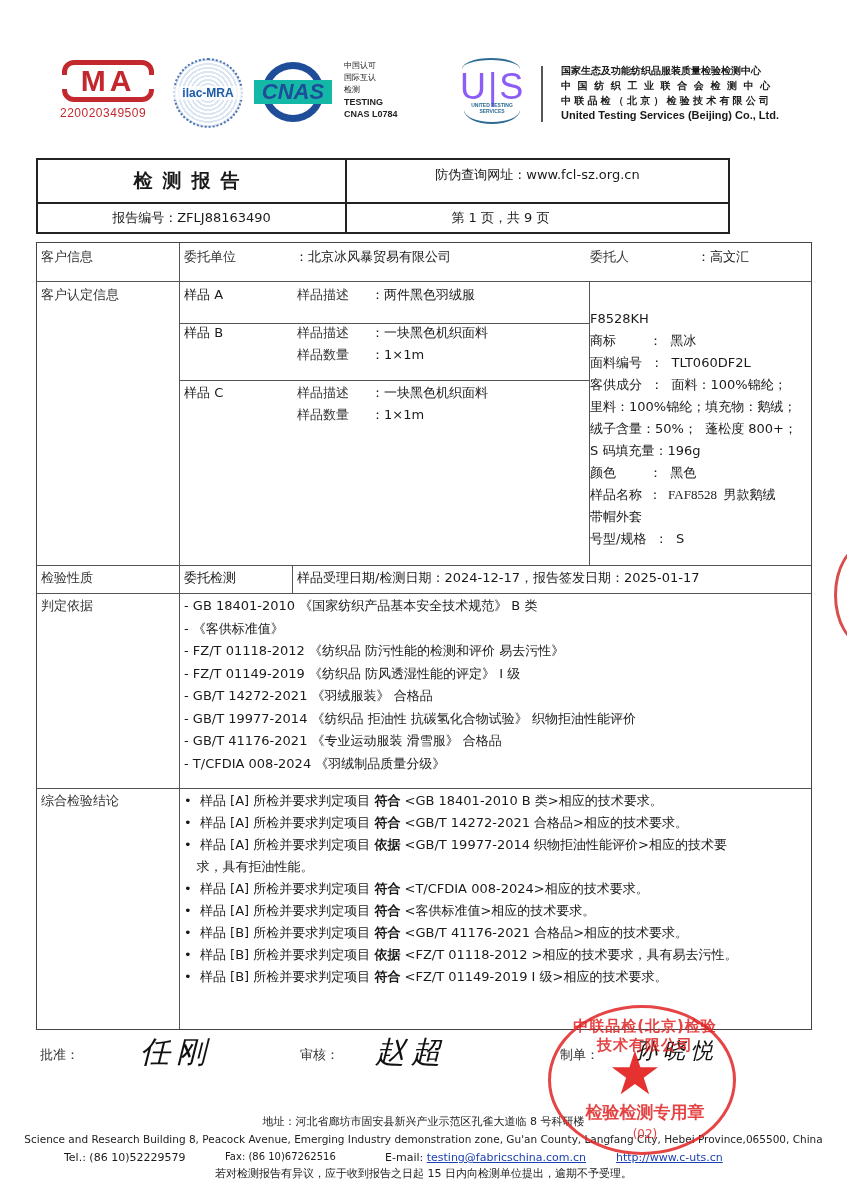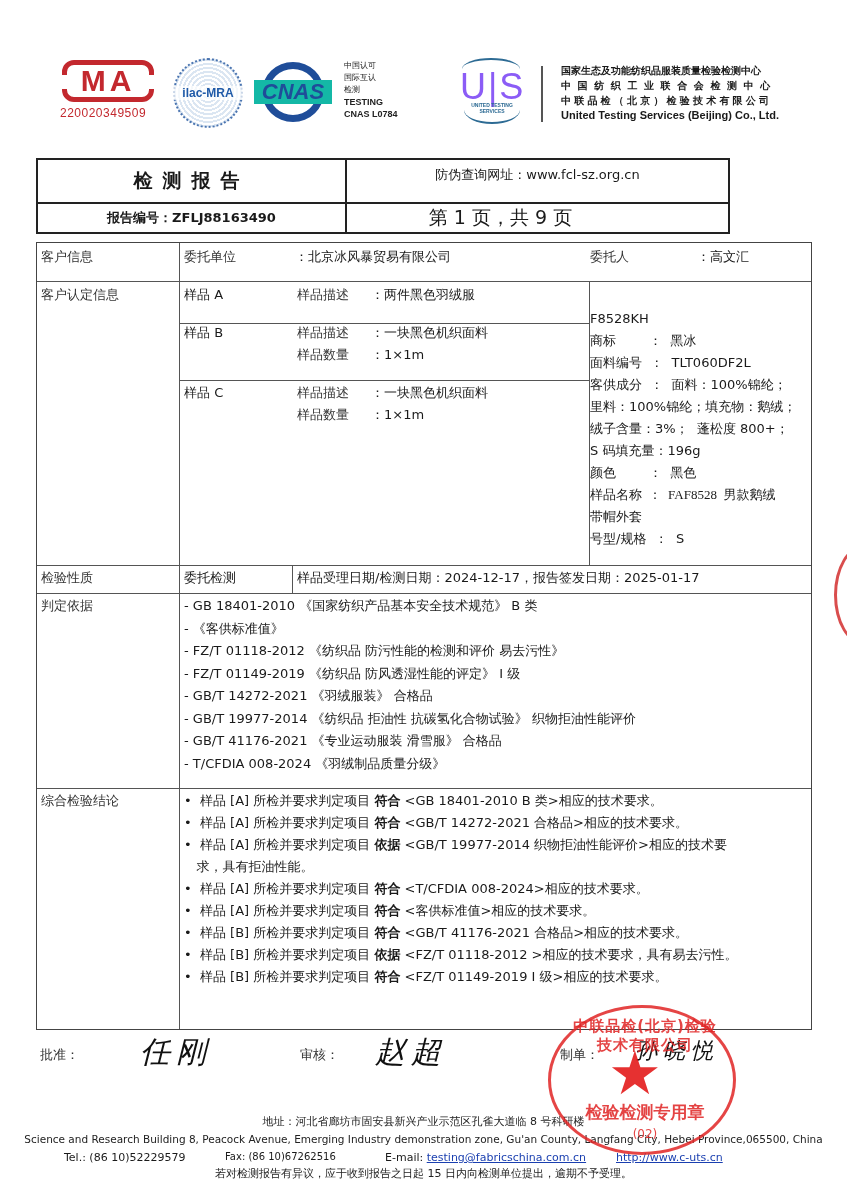--- a/index.html
+++ b/index.html
@@ -48,22 +48,22 @@
   .uts-names .en { font-family:"Liberation Sans", sans-serif; font-size:11px; letter-spacing:0; }
 
   
   .title-table { left:36px; top:158px; width:694px; height:76px;
                  border:2px solid #222; box-sizing:border-box; }
   .tt-cell { position:absolute; box-sizing:border-box; display:flex; align-items:center; justify-content:center; }
   .tt-title { left:0; top:0; width:309px; height:44px; border-right:2px solid #222; border-bottom:2px solid #222;
               font-size:19px; font-weight:bold; letter-spacing:10px; }
   .tt-url { left:309px; top:0; width:381px; height:44px; border-bottom:2px solid #222;
             font-size:13px; align-items:flex-start; padding-top:6px; }
-  .tt-no { left:0; top:44px; width:309px; height:28px; border-right:2px solid #222; font-size:13px; font-weight:bold; }
-  .tt-page { left:309px; top:44px; width:307px; height:28px; font-size:19px; }
+  .tt-no { left:0; top:44px; width:309px; height:28px; border-right:2px solid #222; font-size:13px; font-weight:normal; }
+  .tt-page { left:309px; top:44px; width:307px; height:28px; font-size:13px; }
 
   
   .main { left:36px; top:242px; width:776px; height:788px;
           border:1.5px solid #444; box-sizing:border-box; font-size:13px; }
   .line-h { position:absolute; height:0; border-top:1px solid #555; }
   .line-v { position:absolute; width:0; border-left:1px solid #555; }
   .t { position:absolute; white-space:nowrap; line-height:22px; }
   .lbl { color:#333; }
 
   .list-lines .t { line-height:22.5px; }
@@ -169,21 +169,21 @@
   <div class="t lbl" style="left:260px;top:139px;">样品描述</div>
   <div class="t" style="left:334px;top:139px;">：一块黑色机织面料</div>
   <div class="t lbl" style="left:260px;top:161px;">样品数量</div>
   <div class="t" style="left:334px;top:161px;">：1×1m</div>
 
   <div class="t" style="left:553px;top:65px;white-space:pre;">F8528KH</div>
   <div class="t" style="left:553px;top:87px;white-space:pre;">商标        ：  黑冰</div>
   <div class="t" style="left:553px;top:109px;white-space:pre;">面料编号  ：  TLT060DF2L</div>
   <div class="t" style="left:553px;top:131px;white-space:pre;">客供成分  ：  面料：100%锦纶；</div>
   <div class="t" style="left:553px;top:153px;white-space:pre;">里料：100%锦纶；填充物：鹅绒；</div>
-  <div class="t" style="left:553px;top:175px;white-space:pre;">绒子含量：3%；  蓬松度 800+；</div>
+  <div class="t" style="left:553px;top:175px;white-space:pre;">绒子含量：50%；  蓬松度 800+；</div>
   <div class="t" style="left:553px;top:197px;white-space:pre;">S 码填充量：196g</div>
   <div class="t" style="left:553px;top:219px;white-space:pre;">颜色        ：  黑色</div>
   <div class="t" style="left:553px;top:241px;white-space:pre;font-family:Liberation Serif, serif;">样品名称  ：  FAF8528  男款鹅绒</div>
   <div class="t" style="left:553px;top:263px;white-space:pre;">带帽外套</div>
   <div class="t" style="left:553px;top:285px;white-space:pre;">号型/规格  ：  S</div>
 
   <div class="t lbl" style="left:4px;top:324px;">检验性质</div>
   <div class="t" style="left:147px;top:324px;">委托检测</div>
   <div class="t" style="left:260px;top:324px;">样品受理日期/检测日期：2024-12-17，报告签发日期：2025-01-17</div>
 

